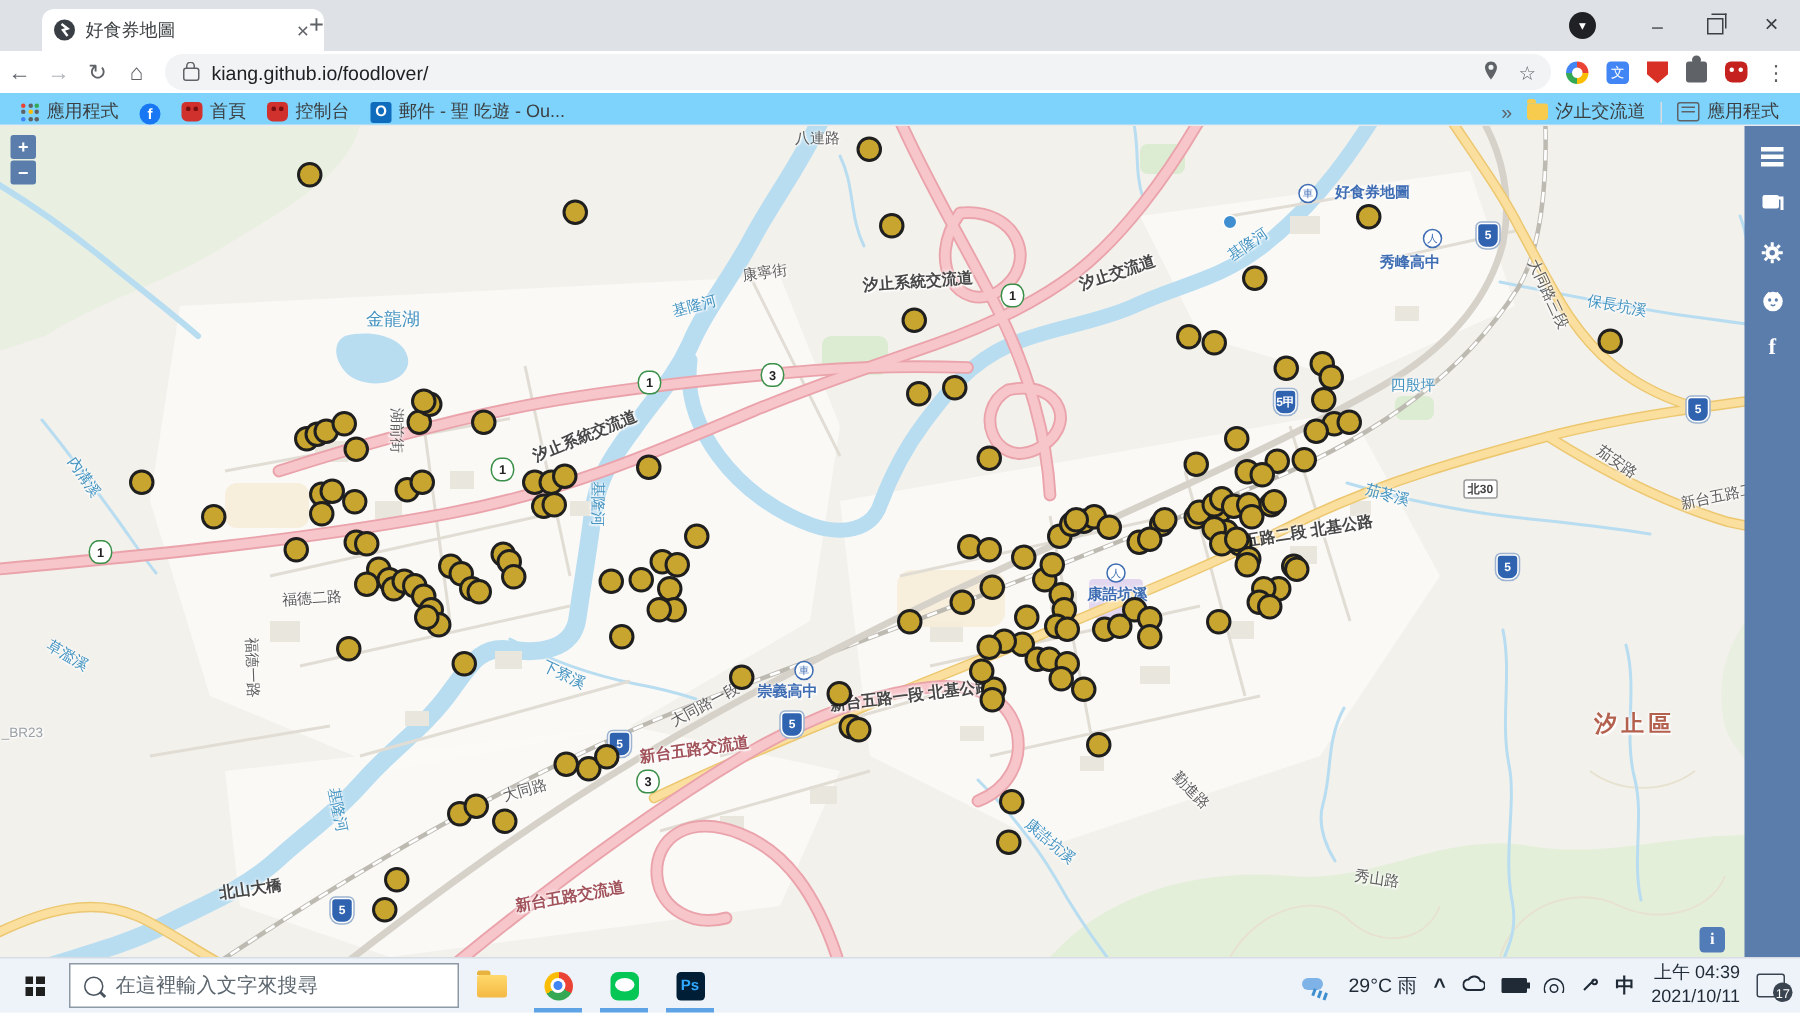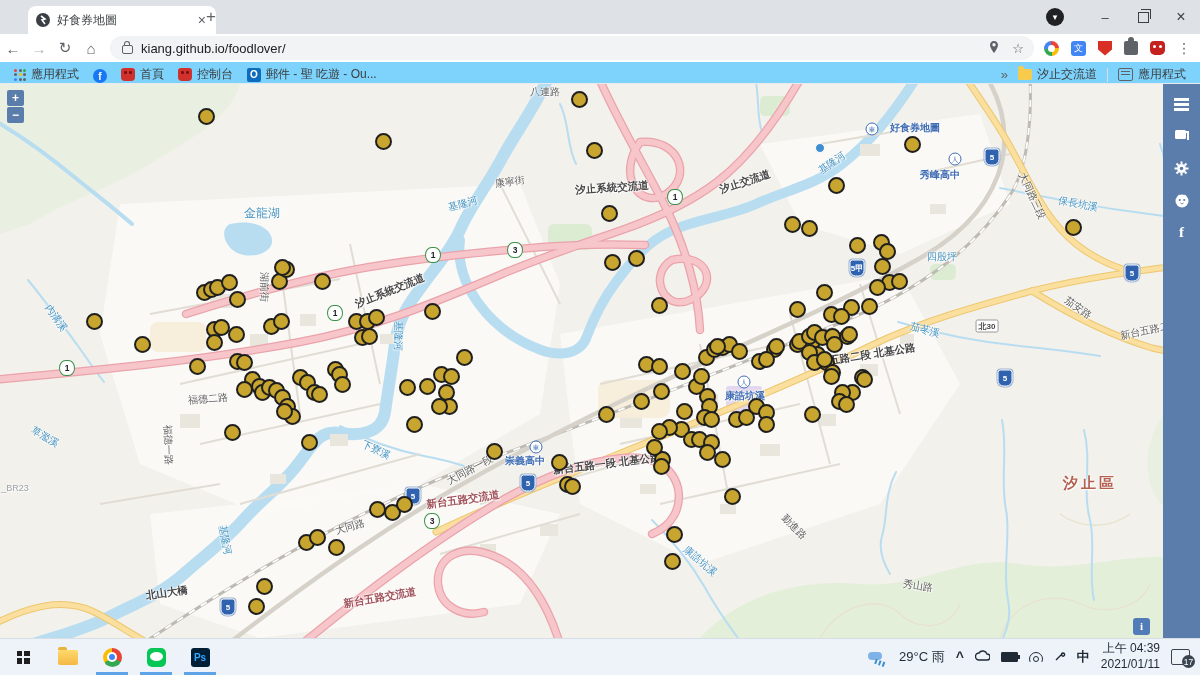--- a/index.html
+++ b/index.html
@@ -632,20 +632,24 @@
 
 <div id="taskbar">
   <div id="startbtn">
     <span class="winlogo">
         <i></i>
         <i></i>
         <i></i>
         <i></i>
       </span>
   </div>
+  <div id="searchbox">
+    <span class="sglyph"></span>
+    <span id="searchtext">在這裡輸入文字來搜尋</span>
+  </div>
   <div class="taskico">
       <span class="explfolder"></span>
     </div>
   <div class="taskico active">
       <span class="chromeico"></span>
     </div>
   <div class="taskico active">
       <span class="lineico"></span>
     </div>
   <div class="taskico active">
@@ -665,19 +669,19 @@
     <span class="batt"></span>
     <span class="wifi"></span>
     <span class="trayglyph">
       <svg width="12" height="12" viewBox="0 0 12 12">
           <path d="M2,10 L6,6 M6,6 L9,3 M9,3 a1.6,1.6 0 1 0 0.1,0" stroke="#1f2a36" stroke-width="1.4" fill="none"></path>
         </svg>
     </span>
     <span class="trayglyph" style="font-size:13px;font-weight:bold;">中</span>
     <span id="clock">
       <span>上午 04:39</span><br>
-      <span>2021/01/11</span>
+      <span>2021/10/11</span>
     </span>
     <span class="trabox">
       <span class="badge">17</span>
     </span>
   </div>
 </div>
 
 </body></html>

